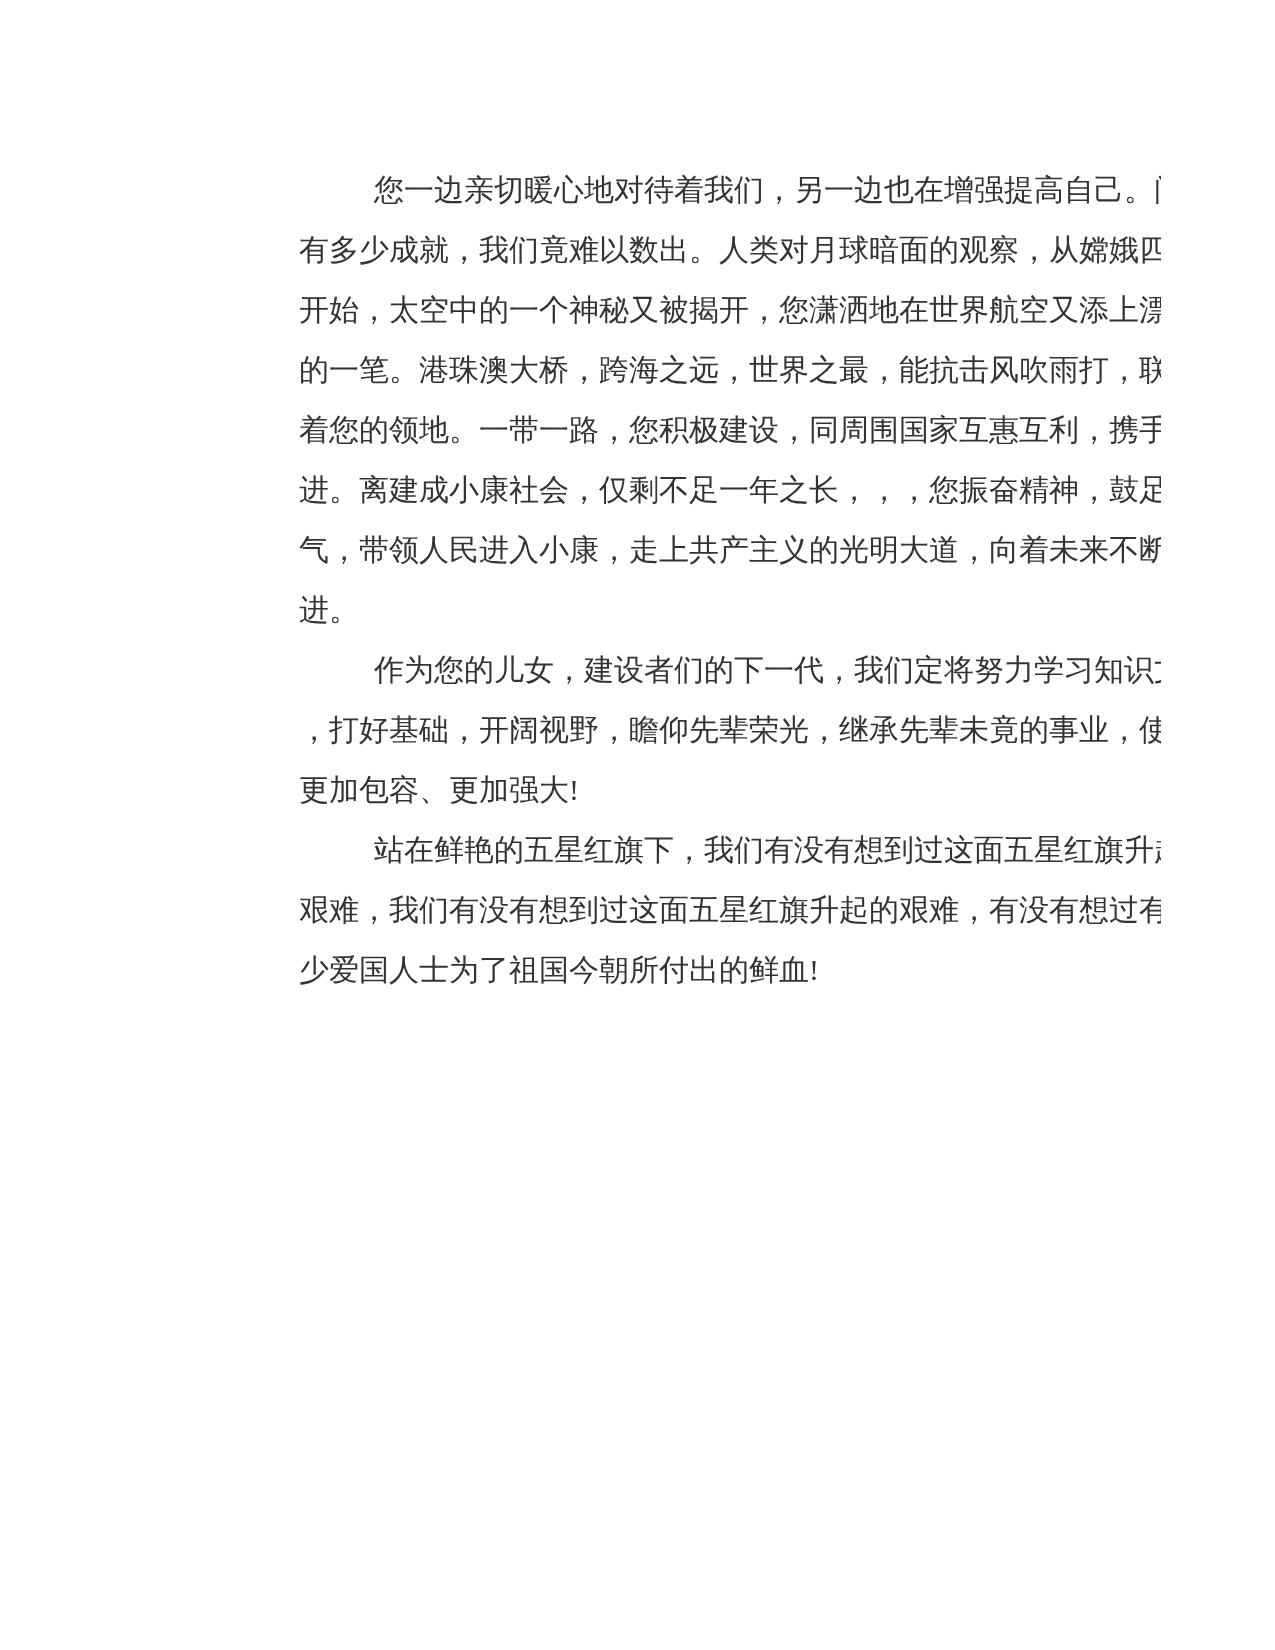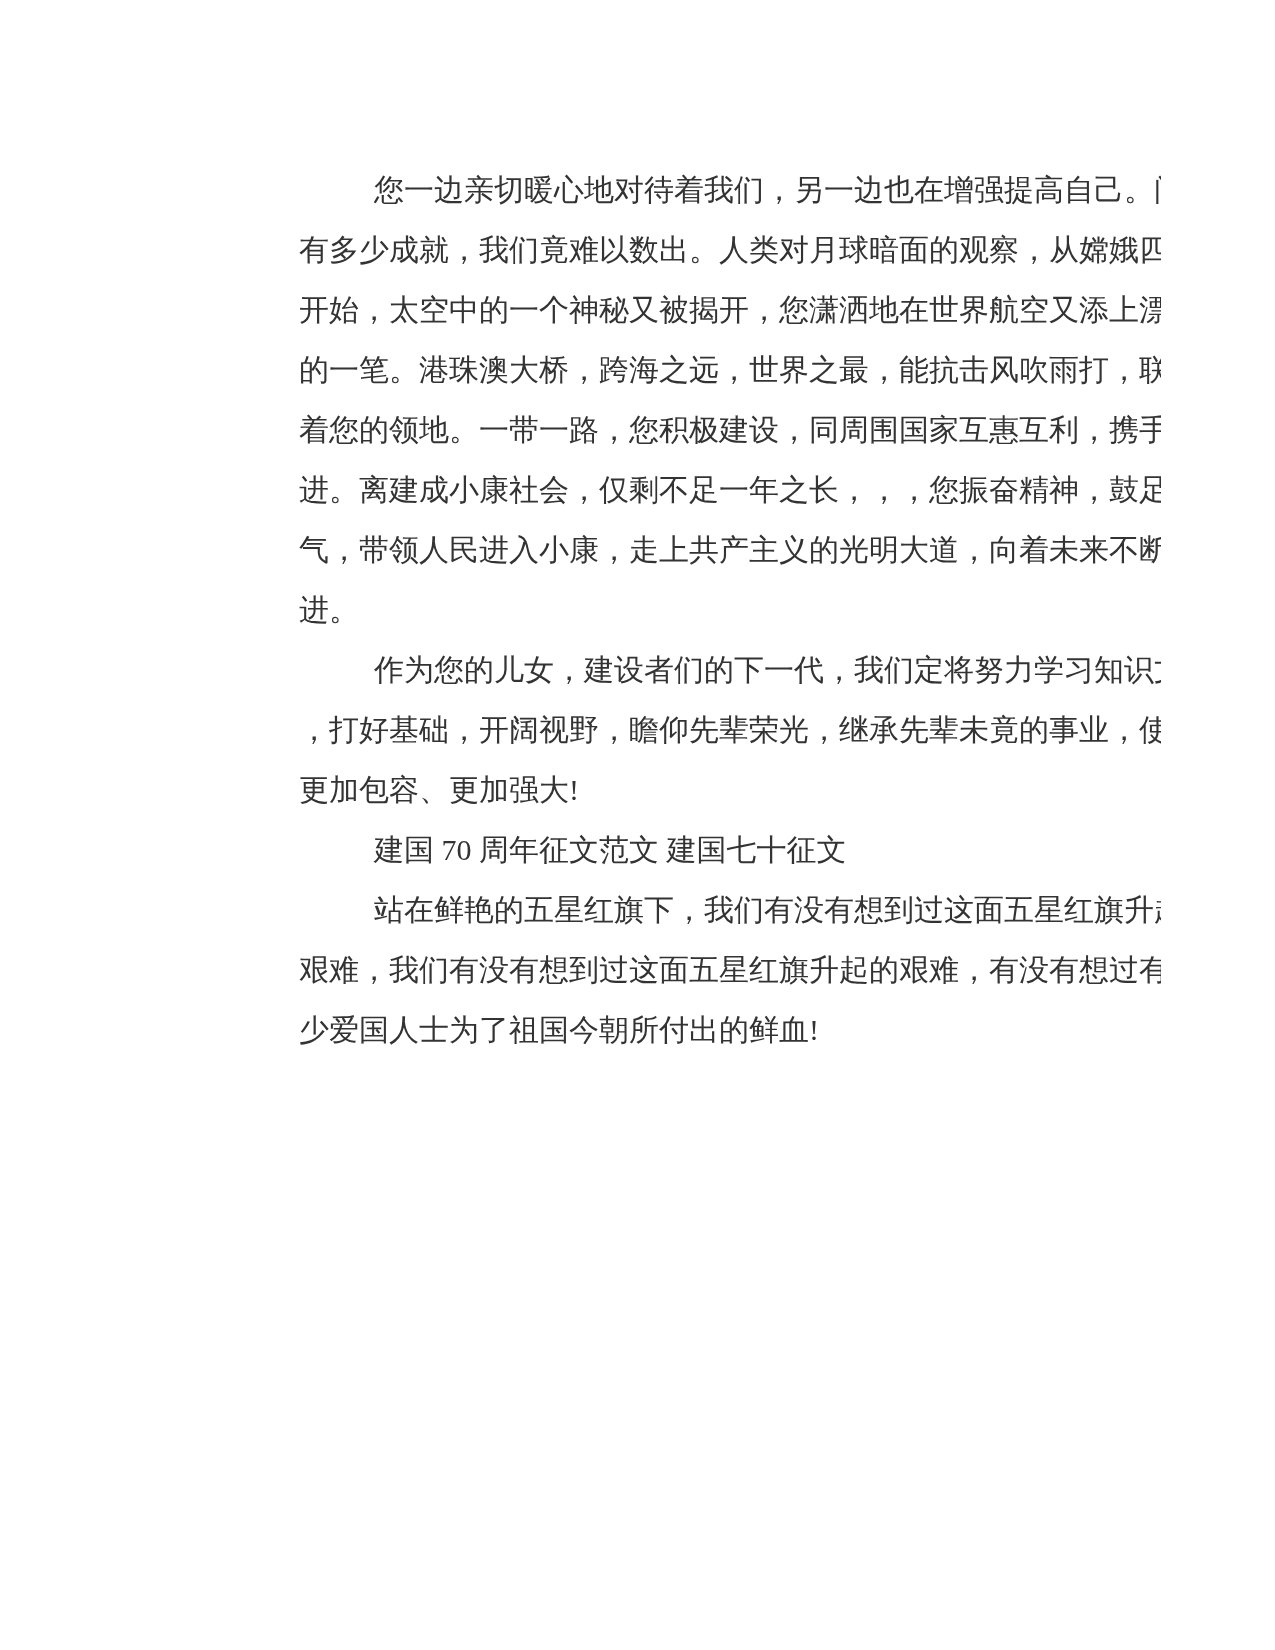--- a/index.html
+++ b/index.html
@@ -38,16 +38,15 @@
     font-weight: 400;
   }
 </style>
 </head>
 <body>
 
 <div class="page">
   <div class="text-block">
     <p class="doc-par">您一边亲切暖心地对待着我们，另一边也在增强提高自己。问您有多少成就，我们竟难以数出。人类对月球暗面的观察，从嫦娥四号开始，太空中的一个神秘又被揭开，您潇洒地在世界航空又添上漂亮的一笔。港珠澳大桥，跨海之远，世界之最，能抗击风吹雨打，联络着您的领地。一带一路，您积极建设，同周围国家互惠互利，携手共进。离建成小康社会，仅剩不足一年之长，，，您振奋精神，鼓足力气，带领人民进入小康，走上共产主义的光明大道，向着未来不断前进。</p>
     <p class="doc-par">作为您的儿女，建设者们的下一代，我们定将努力学习知识文化，打好基础，开阔视野，瞻仰先辈荣光，继承先辈未竟的事业，使您更加包容、更加强大!</p>
-    <p class="doc-par">建国 70 周年征文范文 建国七十征文</p>
     <p class="doc-par">站在鲜艳的五星红旗下，我们有没有想到过这面五星红旗升起的艰难，我们有没有想到过这面五星红旗升起的艰难，有没有想过有多少爱国人士为了祖国今朝所付出的鲜血!</p>
   </div>
 </div>
 
 </body></html>

